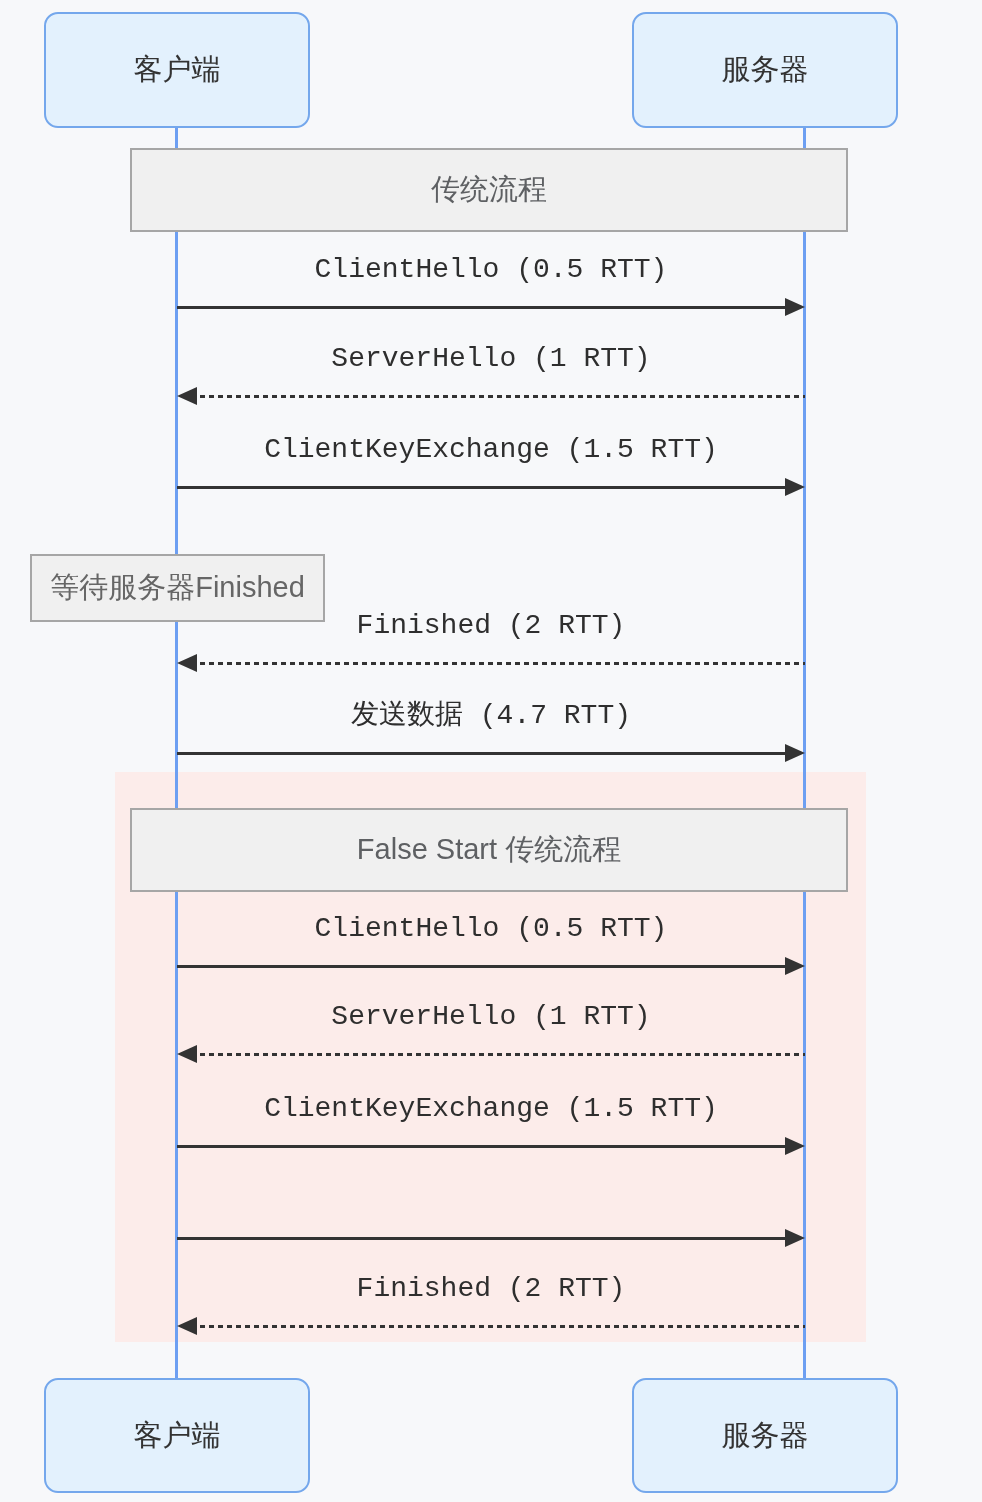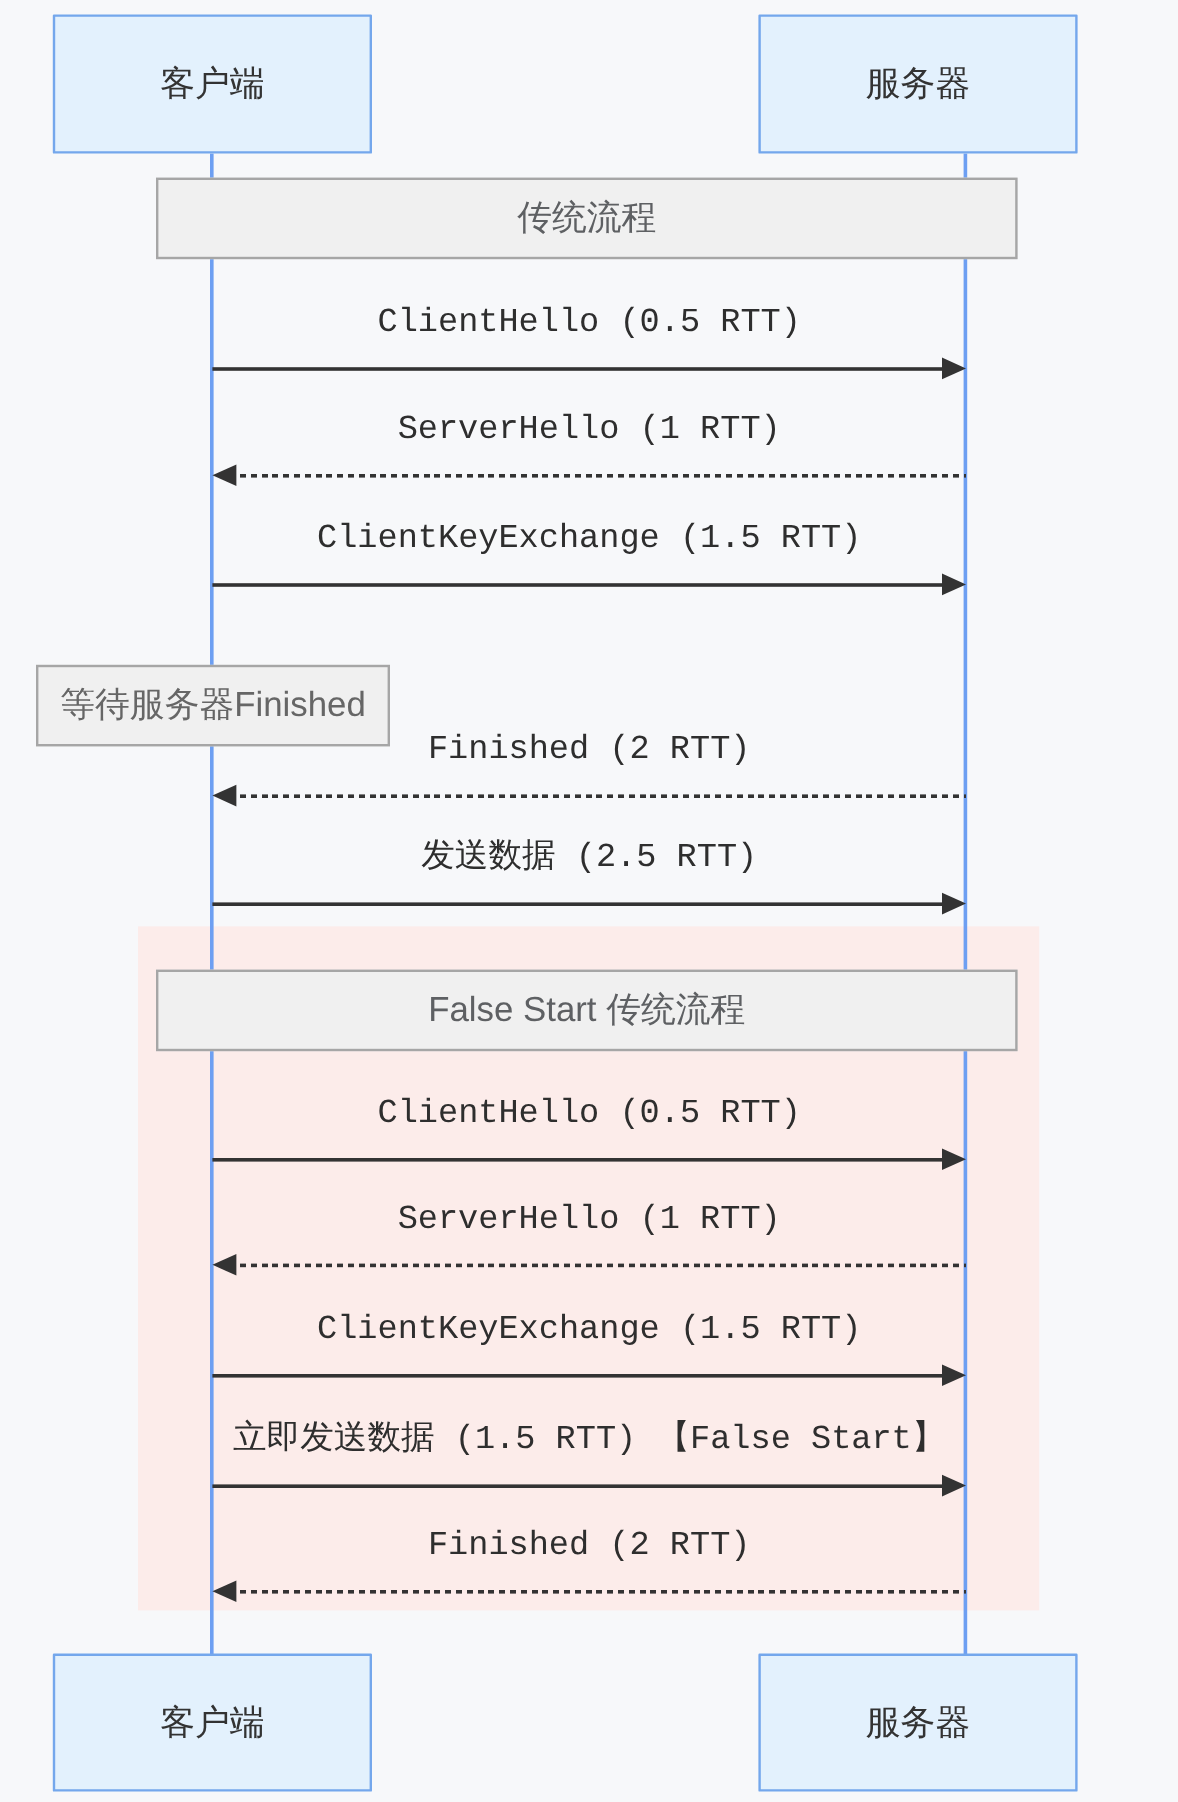--- a/index.html
+++ b/index.html
@@ -12,29 +12,29 @@
   body{background:var(--canvas-bg); font-family:"Liberation Sans","DejaVu Sans",sans-serif;}
   .canvas{position:relative; width:982px; height:1502px; background:var(--canvas-bg); overflow:hidden;}
 
   .section-bg{position:absolute; left:115px; top:772px; width:751px; height:570px; background:var(--section-bg);}
 
   .lifeline{position:absolute; top:128px; height:1251px; width:3px; background:var(--lifeline);}
   .lifeline.client{left:175px;}
   .lifeline.server{left:803px;}
 
   .actor-box{position:absolute; width:266px; height:116px; box-sizing:border-box;
-    background:var(--actor-fill); border:2px solid var(--actor-border); border-radius:1px;
+    background:var(--actor-fill); border:2px solid var(--actor-border); border-radius:14px;
     display:flex; align-items:center; justify-content:center;
     font-size:29px; color:var(--actor-text);}
   .actor-box.top{top:12px;}
   .actor-box.bottom{top:1378px; height:115px;}
   .actor-box.client{left:44px;}
   .actor-box.server{left:632px;}
 
-  .section-label{position:absolute; left:130px; width:718px; height:68px; box-sizing:border-box;
+  .section-label{position:absolute; left:130px; width:718px; height:84px; box-sizing:border-box;
     background:var(--label-fill); border:2px solid var(--label-border);
     display:flex; align-items:center; justify-content:center;
     font-size:29px; color:var(--label-text);}
   .section-label.s1{top:148px;}
   .section-label.s2{top:808px;}
 
   .note-box{position:absolute; left:30px; top:507px; width:295px; height:68px; box-sizing:border-box;
     background:var(--note-fill); border:2px solid var(--note-border);
     display:flex; align-items:center; justify-content:center;
     font-size:29px; color:var(--note-text); white-space:nowrap;margin-top:47px;}
@@ -94,21 +94,21 @@
   <div class="note-box">
     <span>等待服务器Finished</span>
   </div>
 
   <div class="msg-label" style="top:606px">Finished (2 RTT)</div>
   <div class="msg-arrow dotted to-left" style="top:654px">
     <div class="line"></div>
     <div class="head"></div>
   </div>
 
-  <div class="msg-label" style="top:696px">发送数据 (2.5 RTT)</div>
+  <div class="msg-label" style="top:696px">发送数据 (4.7 RTT)</div>
   <div class="msg-arrow solid to-right" style="top:744px">
     <div class="line"></div>
     <div class="head"></div>
   </div>
 
   <div class="section-label s2">
     <span>False Start 传统流程</span>
   </div>
 
   <div class="msg-label" style="top:909px">ClientHello (0.5 RTT)</div>
@@ -122,21 +122,20 @@
     <div class="line"></div>
     <div class="head"></div>
   </div>
 
   <div class="msg-label" style="top:1089px">ClientKeyExchange (1.5 RTT)</div>
   <div class="msg-arrow solid to-right" style="top:1137px">
     <div class="line"></div>
     <div class="head"></div>
   </div>
 
-  <div class="msg-label" style="top:1181px">立即发送数据 (1.5 RTT) 【False Start】</div>
   <div class="msg-arrow solid to-right" style="top:1229px">
     <div class="line"></div>
     <div class="head"></div>
   </div>
 
   <div class="msg-label" style="top:1269px">Finished (2 RTT)</div>
   <div class="msg-arrow dotted to-left" style="top:1317px">
     <div class="line"></div>
     <div class="head"></div>
   </div>

